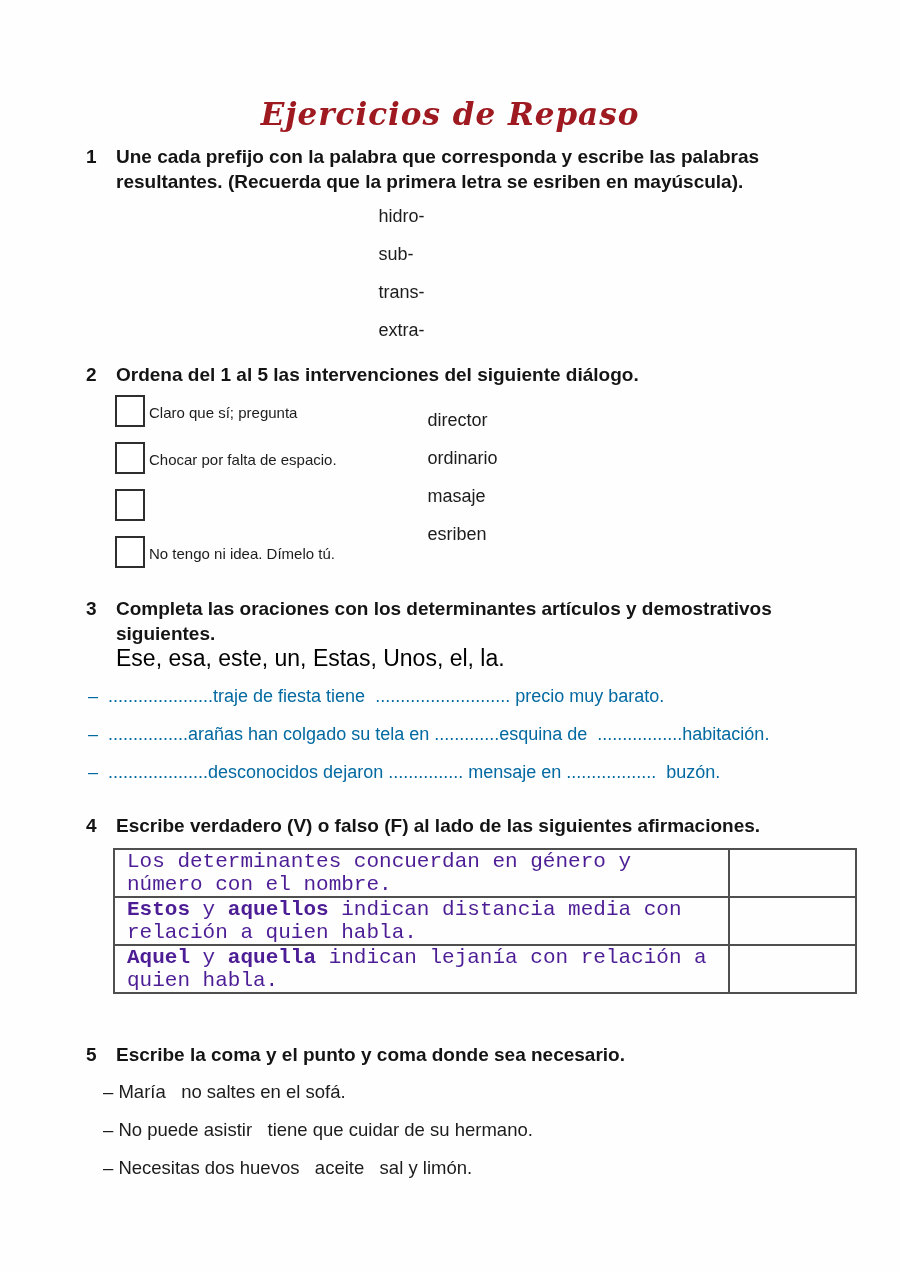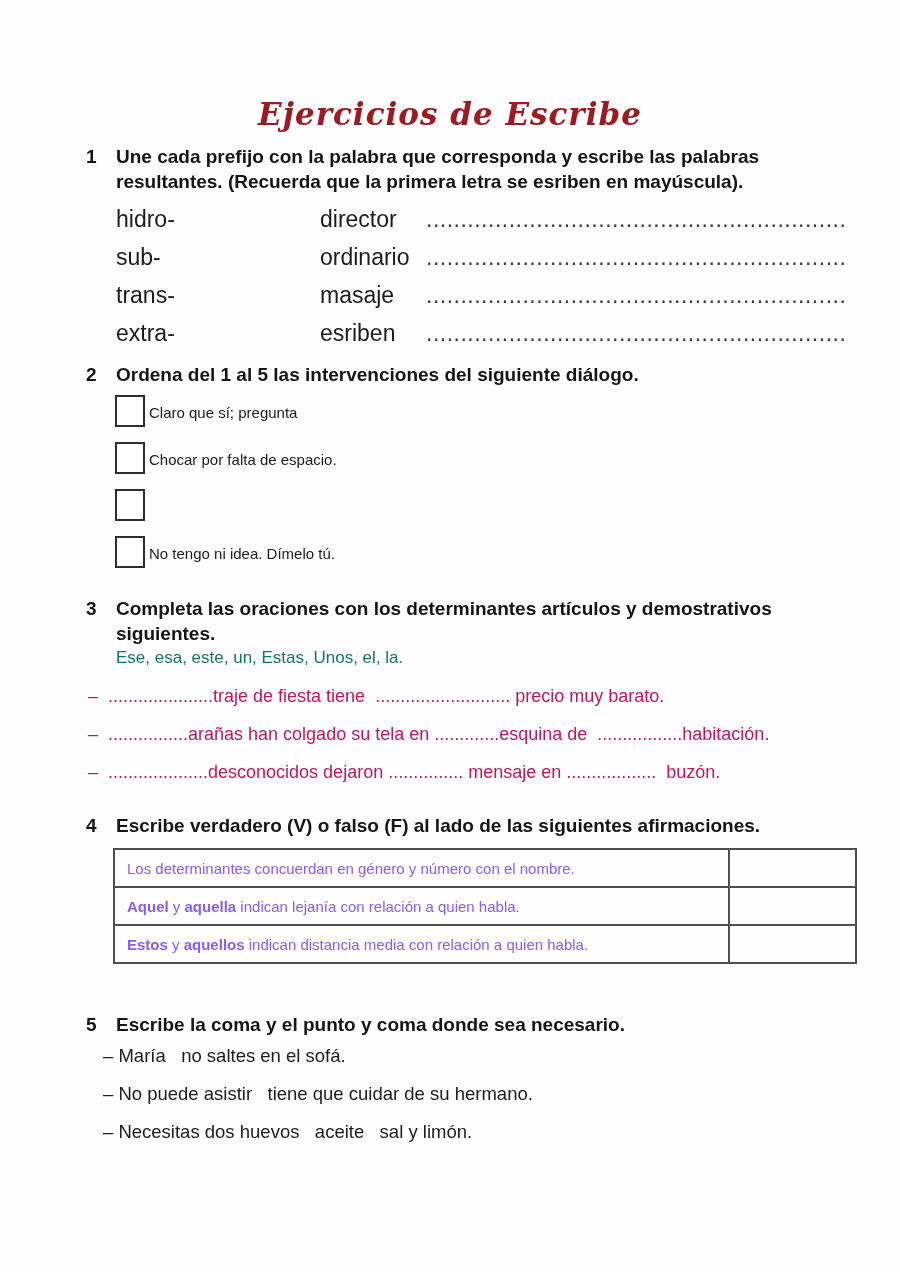--- a/index.html
+++ b/index.html
@@ -28,33 +28,34 @@
     margin-right: 60px;
     font-weight: bold;
     font-size: 19px;
     line-height: 25px;
     color: #141414;
   }
   .ex-num { width: 30px; flex: 0 0 30px; }
   .ex-instruction { max-width: 710px; }
   .wordbank {
     font-weight: normal;
-    font-size: 17px;
+    font-size: 23px;
     line-height: 24px;
-    color: #0f766e;
+    color: #000000;
   }
   
   .ex1 { margin-top: 12px; }
   .match-rows { margin: 12px 55px 0 116px; }
   .match-row {
     display: flex;
-    align-items: flex-start;
+    align-items: center;
     height: 24px;
     margin-bottom: 14px;
-    font-size: 23px;
+    font-size: 18px;
+    flex-direction: column;
   }
   .match-prefix { width: 204px; flex: 0 0 204px; }
   .match-word  { width: 106px; flex: 0 0 106px; }
   .match-dots  {
     flex: 1;
     overflow: hidden;
     white-space: nowrap;
     color: #3c3c3c;
     letter-spacing: 0.5px;
   }
@@ -81,55 +82,56 @@
     margin-bottom: 1px;
   }
   
   .ex3 { margin-top: 28px; }
   .ex3-sentences { margin-top: 16px; margin-left: 88px; }
   .blank-sentence {
     height: 24px;
     margin-bottom: 14px;
     font-size: 18px;
     white-space: pre-wrap;
-    color: #be185d;
+    color: #0369a1;
   }
   
   .ex4 { margin-top: 27px; }
   .tf-table {
     margin: 10px 0 0 113px;
     width: 744px;
     border-collapse: collapse;
   }
   .tf-table td {
     border: 2px solid #4f4f4f;
     height: 38px;
-    font-size: 15px;
-    color: #8b5cf6;
+    font-size: 21px;
+    color: #4c1d95;
     padding: 0 10px 0 12px;
+    font-family: Liberation Mono, monospace;
   }
   .tf-statement { width: 617px; }
   .tf-answer { width: 127px; }
   .tf-bold { font-weight: bold; }
   
   .ex5 { margin-top: 48px; }
-  .ex5-items { margin-top: 8px; margin-left: 103px; }
+  .ex5-items { margin-top: 14px; margin-left: 103px; }
   .punct-sentence {
     height: 24px;
     margin-bottom: 14px;
     font-size: 18.5px;
     white-space: pre-wrap;
   }
 </style>
 </head>
 <body>
 
 <div class="page">
 
-  <div class="title">Ejercicios de Escribe</div>
+  <div class="title">Ejercicios de Repaso</div>
 
   <div class="ex1">
     <div class="ex-head">
       <span class="ex-num">1</span>
       <span class="ex-instruction">Une cada prefijo con la palabra que corresponda y escribe las palabras resultantes. (Recuerda que la primera letra se esriben en mayúscula).</span>
     </div>
     <div class="match-rows">
       <div class="match-row">
         <span class="match-prefix">hidro-</span>
         <span class="match-word">director</span>
@@ -197,25 +199,25 @@
       <span class="ex-num">4</span>
       <span class="ex-instruction">Escribe verdadero (V) o falso (F) al lado de las siguientes afirmaciones.</span>
     </div>
     <table class="tf-table">
       <tbody>
         <tr>
           <td class="tf-statement"><span class="tf-bold"></span><span></span><span class="tf-bold"></span><span>Los determinantes concuerdan en género y número con el nombre.</span></td>
           <td class="tf-answer"></td>
         </tr>
         <tr>
-          <td class="tf-statement"><span class="tf-bold">Aquel</span><span> y </span><span class="tf-bold">aquella</span><span> indican lejanía con relación a quien habla.</span></td>
+          <td class="tf-statement"><span class="tf-bold">Estos</span><span> y </span><span class="tf-bold">aquellos</span><span> indican distancia media con relación a quien habla.</span></td>
           <td class="tf-answer"></td>
         </tr>
         <tr>
-          <td class="tf-statement"><span class="tf-bold">Estos</span><span> y </span><span class="tf-bold">aquellos</span><span> indican distancia media con relación a quien habla.</span></td>
+          <td class="tf-statement"><span class="tf-bold">Aquel</span><span> y </span><span class="tf-bold">aquella</span><span> indican lejanía con relación a quien habla.</span></td>
           <td class="tf-answer"></td>
         </tr>
       </tbody>
     </table>
   </div>
 
   <div class="ex5">
     <div class="ex-head">
       <span class="ex-num">5</span>
       <span class="ex-instruction">Escribe la coma y el punto y coma donde sea necesario.</span>

